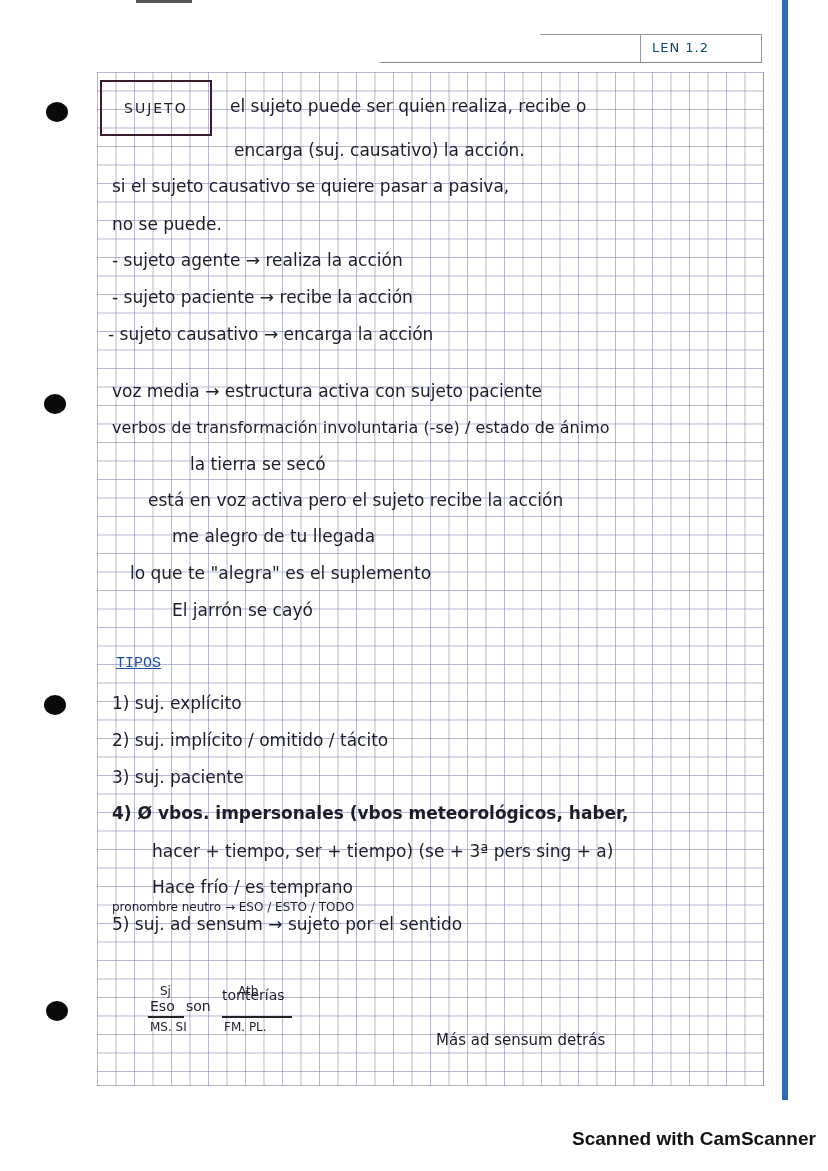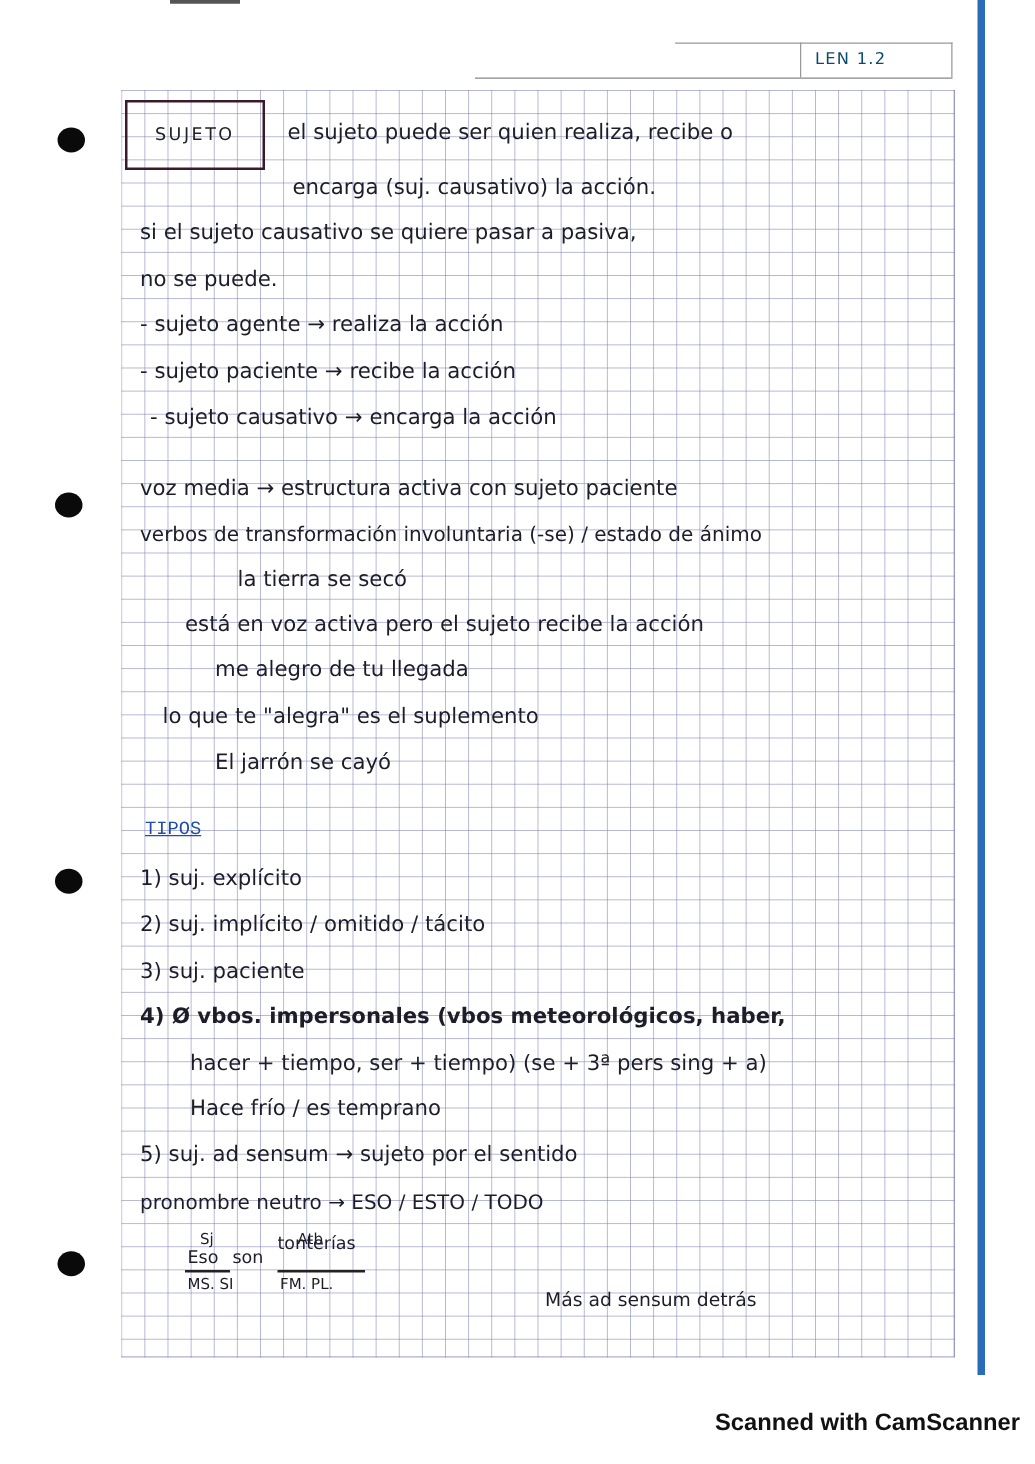--- a/index.html
+++ b/index.html
@@ -48,39 +48,39 @@
 
 <div class="title-box"></div>
 <div class="title-text">SUJETO</div>
 
 <div class="line" style="left:230px;top:96px;">el sujeto puede ser quien realiza, recibe o</div>
 <div class="line" style="left:234px;top:140px;">encarga (suj. causativo) la acción.</div>
 <div class="line" style="left:112px;top:176px;">si el sujeto causativo se quiere pasar a pasiva,</div>
 <div class="line" style="left:112px;top:214px;">no se puede.</div>
 <div class="line" style="left:112px;top:250px;">- sujeto agente → realiza la acción</div>
 <div class="line" style="left:112px;top:287px;">- sujeto paciente → recibe la acción</div>
-<div class="line" style="left:120px;top:324px;">- sujeto causativo → encarga la acción</div>
+<div class="line" style="left:108px;top:324px;">- sujeto causativo → encarga la acción</div>
 
 <div class="line" style="left:112px;top:381px;">voz media → estructura activa con sujeto paciente</div>
 <div class="line" style="left:112px;top:418px;font-size:16px;">verbos de transformación involuntaria (-se) / estado de ánimo</div>
 <div class="line" style="left:190px;top:454px;">la tierra se secó</div>
 <div class="line" style="left:148px;top:490px;">está en voz activa pero el sujeto recibe la acción</div>
 <div class="line" style="left:172px;top:526px;">me alegro de tu llegada</div>
 <div class="line" style="left:130px;top:563px;">lo que te "alegra" es el suplemento</div>
 <div class="line" style="left:172px;top:600px;">El jarrón se cayó</div>
 
 <div class="line underline" style="left:116px;top:655px;font-size:15px;font-family:Liberation Mono, monospace;">TIPOS</div>
 <div class="line" style="left:112px;top:693px;">1) suj. explícito</div>
 <div class="line" style="left:112px;top:730px;">2) suj. implícito / omitido / tácito</div>
 <div class="line" style="left:112px;top:767px;">3) suj. paciente</div>
 <div class="line" style="left:112px;top:803px;font-weight:bold;">4) Ø vbos. impersonales (vbos meteorológicos, haber,</div>
 <div class="line" style="left:152px;top:841px;">hacer + tiempo, ser + tiempo) (se + 3ª pers sing + a)</div>
 <div class="line" style="left:152px;top:877px;">Hace frío   /   es temprano</div>
 <div class="line" style="left:112px;top:914px;">5) suj. ad sensum → sujeto por el sentido</div>
-<div class="line" style="left:112px;top:952px;font-size:16px;">pronombre neutro → ESO / ESTO / TODO</div>
+<div class="line" style="left:112px;top:900px;font-size:12px;">pronombre neutro → ESO / ESTO / TODO</div>
 
 <div class="line small" style="left:160px;top:984px;">Sj</div>
 <div class="line small" style="left:238px;top:984px;">Atb</div>
 <div class="line" style="left:150px;top:998px;font-size:14px;">Eso</div>
 <div class="line" style="left:186px;top:998px;font-size:14px;">son</div>
 <div class="line" style="left:222px;top:987px;font-size:14px;">tonterías</div>
 <div class="uline" style="left:148px;top:1016px;width:36px;"></div>
 <div class="uline" style="left:222px;top:1016px;width:70px;"></div>
 <div class="line small" style="left:150px;top:1020px;">MS. SI</div>
 <div class="line small" style="left:224px;top:1020px;">FM. PL.</div>

